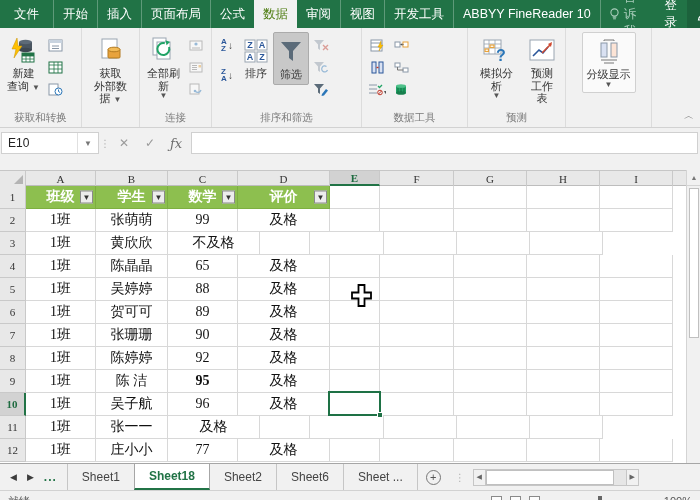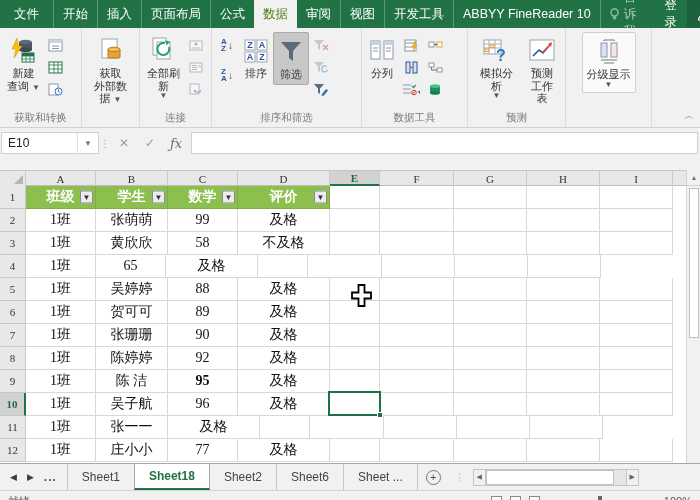--- a/index.html
+++ b/index.html
@@ -284,32 +284,20 @@
             <svg width="16" height="13" viewBox="0 0 16 13">
               <path d="M1 1h10l-4 4.5V11l-2-1.5V5.5z" fill="#5b6b79"></path>
               <path d="M9 11l4-5 2 1.5-4 5-2.5.5z" fill="#2b76b8"></path>
             </svg>
           </span>
       </div>
       <div class="glabel">排序和筛选</div>
     </div>
 
     <div class="rgroup" style="width:106px">
-      <div class="bigbtn">
-        <span class="bicon">
-          <svg width="26" height="26" viewBox="0 0 26 26">
-              <rect x="2" y="3" width="9" height="18" fill="#fff" stroke="#8a98a8"></rect>
-              <rect x="15" y="3" width="9" height="18" fill="#fff" stroke="#8a98a8"></rect>
-              <rect x="2" y="3" width="9" height="4" fill="#c9d4e0"></rect>
-              <rect x="15" y="3" width="9" height="4" fill="#c9d4e0"></rect>
-              <path d="M4 10h5M4 13h5M17 10h5M17 13h5" stroke="#8a98a8"></path>
-            </svg>
-        </span>
-        <span>分列</span>
-      </div>
       <div class="smallcol">
         <span class="sbtn">
             <svg width="15" height="13" viewBox="0 0 15 13">
               <rect x="1" y="1" width="11" height="11" fill="#fff" stroke="#8a98a8"></rect>
               <path d="M1 4h11M1 8h11" stroke="#8a98a8"></path>
               <polygon points="11,2 8,8 10,8 9,12 13,6 11,6" fill="#ffc000" stroke="#c79100" stroke-width=".4"></polygon>
             </svg>
           </span>
         <span class="sbtn">
             <svg width="15" height="13" viewBox="0 0 15 13">
@@ -466,31 +454,31 @@
         <div class="cell" style="width: 50px;"></div>
         <div class="cell" style="width: 74px;"></div>
         <div class="cell" style="width: 73px;"></div>
         <div class="cell" style="width: 73px;"></div>
         <div class="cell" style="width: 73px;"></div>
       </div>
       <div class="grow">
         <div class="rowh">3</div>
         <div class="cell" style="width: 70px;">1班</div>
         <div class="cell" style="width: 72px;">黄欣欣</div>
-        <div class="cell" style="width: 70px;">58</div>
         <div class="cell" style="width: 92px;">不及格</div>
         <div class="cell" style="width: 50px;"></div>
         <div class="cell" style="width: 74px;"></div>
         <div class="cell" style="width: 73px;"></div>
         <div class="cell" style="width: 73px;"></div>
         <div class="cell" style="width: 73px;"></div>
       </div>
       <div class="grow">
         <div class="rowh">4</div>
         <div class="cell" style="width: 70px;">1班</div>
+        <div class="cell" style="width: 72px;">陈晶晶</div>
         <div class="cell" style="width: 70px;">65</div>
         <div class="cell" style="width: 92px;">及格</div>
         <div class="cell" style="width: 50px;"></div>
         <div class="cell" style="width: 74px;"></div>
         <div class="cell" style="width: 73px;"></div>
         <div class="cell" style="width: 73px;"></div>
         <div class="cell" style="width: 73px;"></div>
       </div>
       <div class="grow">
         <div class="rowh">5</div>

